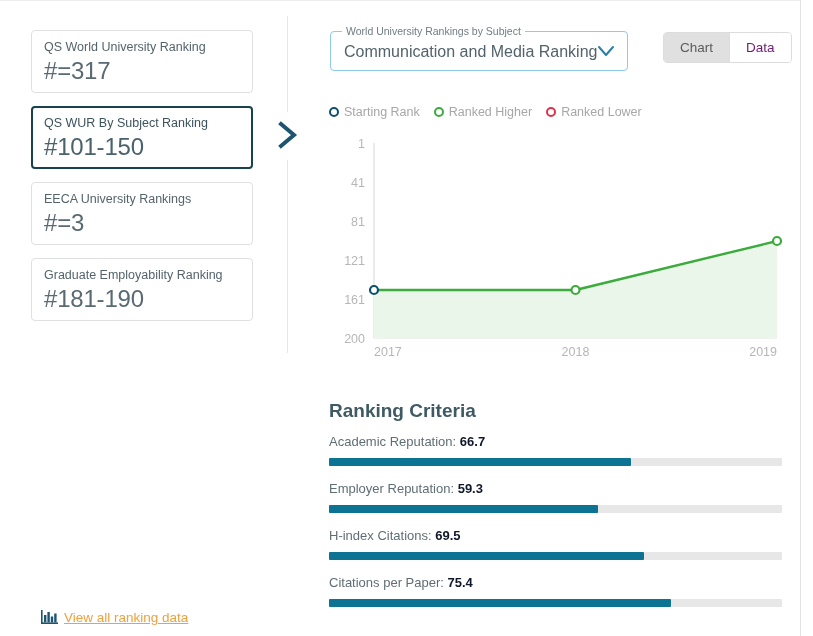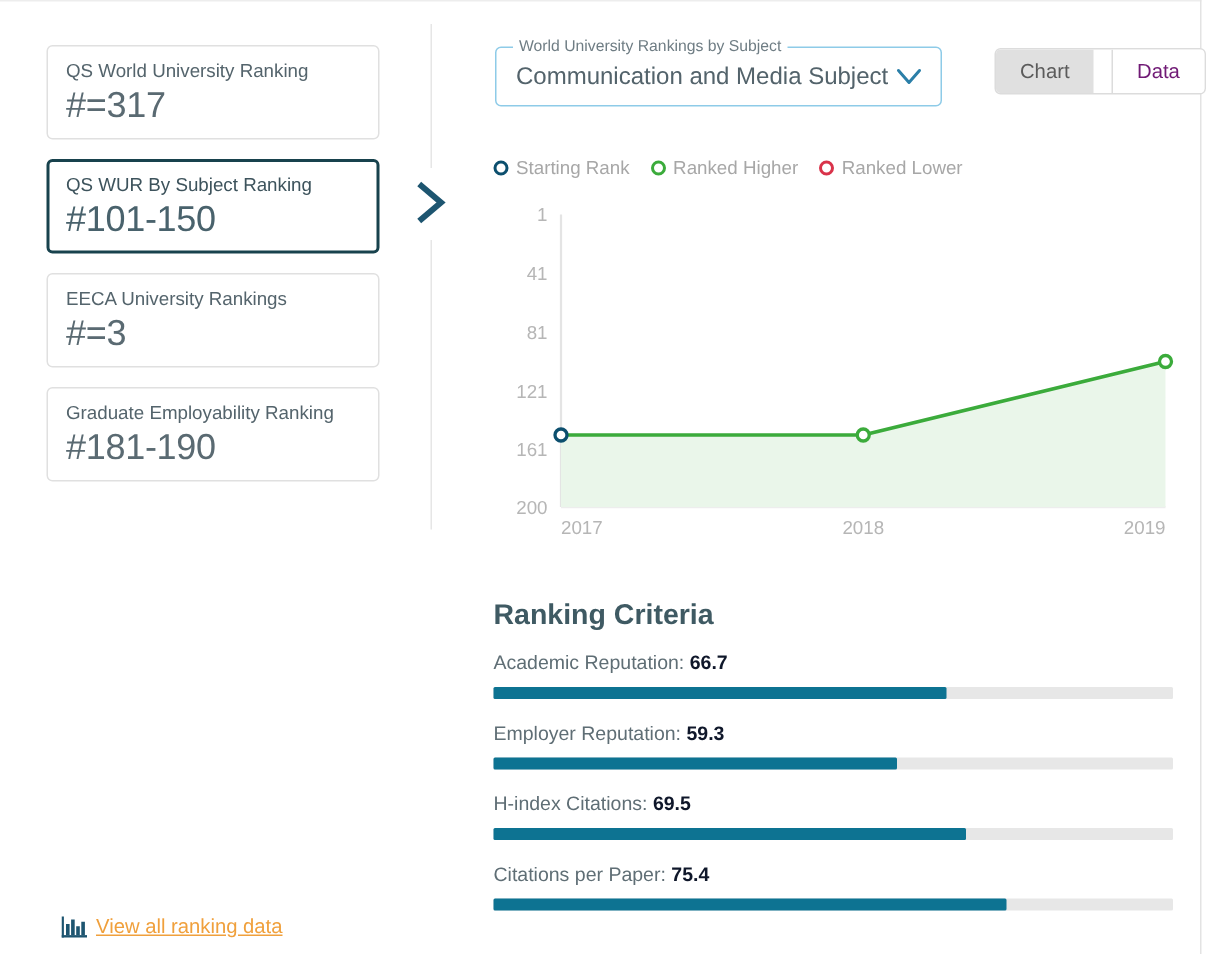--- a/index.html
+++ b/index.html
@@ -144,21 +144,20 @@
   
   .view-toggle {
     position: absolute;
     left: 663px;
     top: 32px;
     display: flex;
     border: 1px solid #dcdcdc;
     border-radius: 4px;
     overflow: hidden;
     background: #ffffff;
-    gap: 12px;
   }
   .view-toggle-btn {
     font-size: 13.5px;
     color: #701a75;
     background: #ffffff;
     padding: 0 16px;
     height: 29px;
     line-height: 29px;
     text-align: center;
     min-width: 27px;
@@ -250,21 +249,20 @@
     background: #0d7392;
     border-radius: 1px;
   }
 
   
   .view-all {
     position: absolute;
     left: 41px;
     top: 609px;
     display: flex;
-    align-items: center;
   }
   .view-all-icon {
     width: 17px;
     height: 16px;
     margin-right: 6px;
   }
   .view-all-label {
     font-size: 13.5px;
     color: #f0a03c;
     line-height: 18px;
@@ -308,21 +306,21 @@
   <div class="divider-top"></div>
   <div class="divider-bottom"></div>
   <div class="chevron-right">
     <svg viewBox="0 0 30 34" width="30" height="34" aria-hidden="true">
       <polyline points="9,6 22,17 9,28" fill="none" stroke="currentColor" stroke-width="4" stroke-linecap="square" stroke-linejoin="miter"></polyline>
     </svg>
   </div>
 
   <div class="subject-select">
     <div class="subject-select-label">World University Rankings by Subject</div>
-    <div class="subject-select-value">Communication and Media Subject</div>
+    <div class="subject-select-value">Communication and Media Ranking</div>
     <div class="subject-select-caret">
       <svg viewBox="0 0 18 14" width="18" height="14" aria-hidden="true">
         <polyline points="2,3 9,11 16,3" fill="none" stroke="currentColor" stroke-width="2" stroke-linecap="round" stroke-linejoin="round"></polyline>
       </svg>
     </div>
   </div>
 
   <div class="view-toggle">
     <div class="view-toggle-btn active">Chart</div>
     <div class="view-toggle-btn">Data</div>

